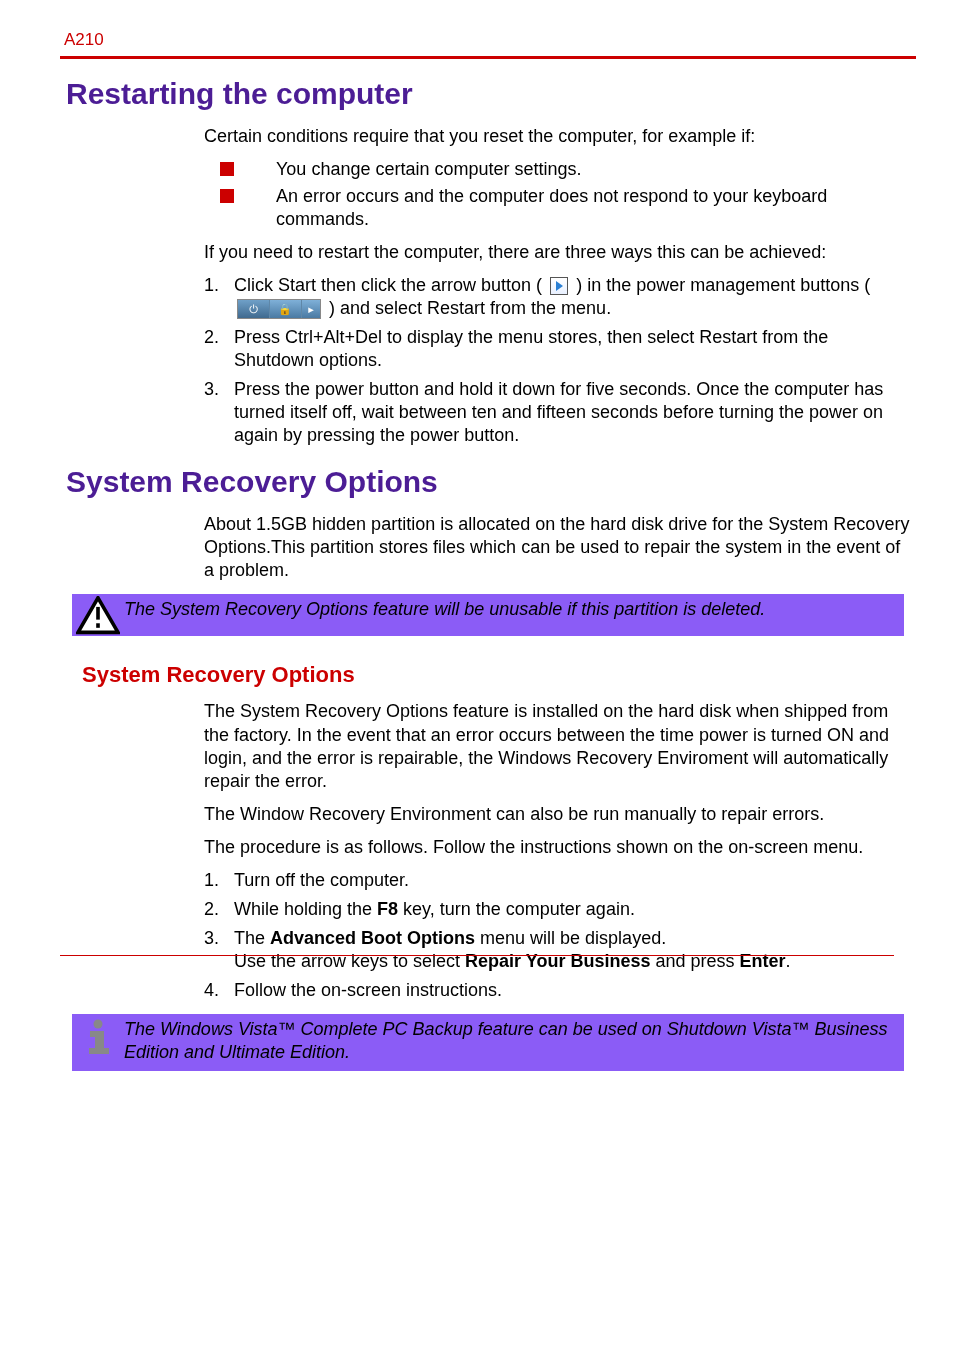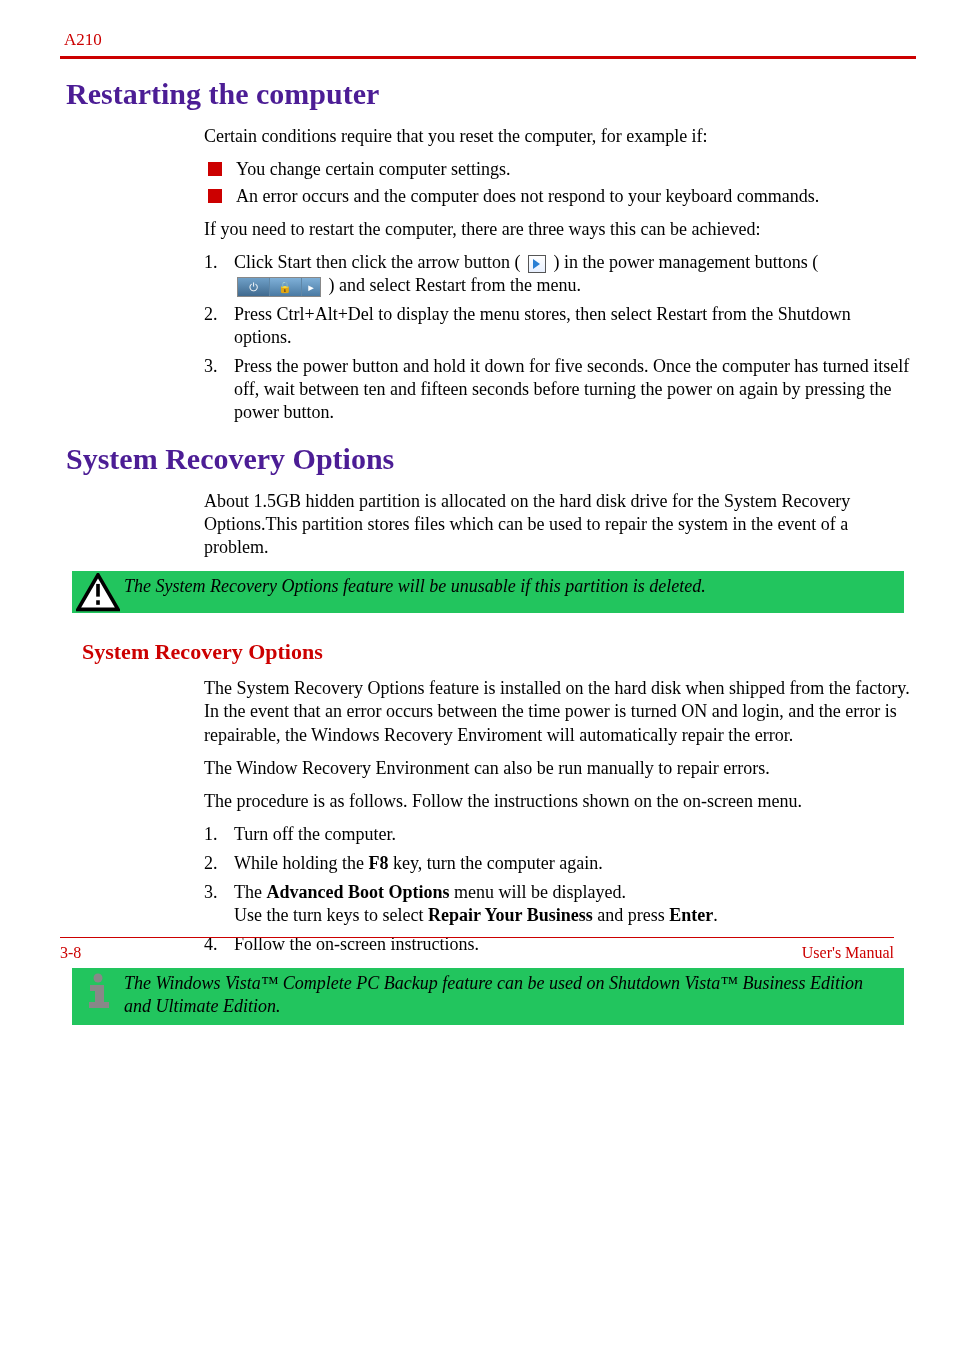--- a/index.html
+++ b/index.html
@@ -1,41 +1,41 @@
 <!DOCTYPE html>
 <html><head>
 <meta charset="utf-8">
 <style>
   * { box-sizing: border-box; margin: 0; padding: 0; }
   html, body { width: 954px; height: 1352px; font-family: Arial, Helvetica, sans-serif; color: #000; background: #fff; }
-  .page { width: 954px; height: 988px; padding: 30px 38px 20px 60px; position: relative; font-family: Liberation Serif, serif; }
+  .page { width: 954px; height: 988px; padding: 30px 38px 20px 60px; position: relative; }
   .header-area { margin-bottom: 18px; }
   .model { color: #cc0000; font-size: 17px; margin-left: 4px; }
   .header-rule-thick { border: none; border-top: 3px solid #cc0000; margin-top: 6px; }
   .body-area { padding: 0 6px; }
   .h1 { color: #4c1d95; font-size: 30px; font-weight: bold; margin-top: 18px; margin-bottom: 14px; }
   .h2 { color: #cc0000; font-size: 22px; font-weight: bold; margin-top: 26px; margin-bottom: 12px; margin-left: 16px; }
   .para { font-size: 18px; line-height: 1.28; margin: 10px 0 10px 138px; }
   .list-sq { margin: 6px 0 6px 138px; }
-  .list-sq .row { display: flex; margin: 4px 4px; }
+  .list-sq .row { display: flex; margin: 4px 16px; gap: 28px; }
   .list-sq .sq { width: 14px; height: 14px; background: #cc0000; flex: 0 0 14px; margin-top: 4px; margin-right: 14px; }
   .list-sq .txt { font-size: 18px; line-height: 1.28; }
   .list-num { margin: 8px 0 8px 138px; }
   .list-num .row { display: flex; margin: 6px 0; }
   .list-num .num { flex: 0 0 30px; font-size: 18px; line-height: 1.28; }
   .list-num .txt { font-size: 18px; line-height: 1.28; flex: 1; }
   .inline-icon { display: inline-block; vertical-align: middle; margin: 0 3px; }
   .arrow-icon { width: 18px; height: 18px; border: 1px solid #555; background: linear-gradient(#fff,#e8f0ff); position: relative; display: inline-flex; align-items: center; justify-content: center; }
   .arrow-icon::after { content:''; width:0; height:0; border-left:7px solid #2a7fd4; border-top:5px solid transparent; border-bottom:5px solid transparent; }
   .pm-buttons { display: inline-flex; vertical-align: middle; margin: 0 3px; border: 1px solid #888; height: 20px; }
   .pm-buttons .seg { height:100%; display:flex; align-items:center; justify-content:center; font-size:11px; color:#fff; }
   .pm-buttons .power { width:32px; background:linear-gradient(#6fa0c8,#406a8f); border-right:1px solid #5f87a8; }
   .pm-buttons .lock { width:32px; background:linear-gradient(#7fb0d8,#4a7aa3); border-right:1px solid #5f87a8; }
   .pm-buttons .arr { width:18px; background:linear-gradient(#7fb0d8,#4a7aa3); }
-  .callout { display:flex; margin:12px 6px 12px 6px; background:#22c55e; }
+  .callout { display:flex; margin:12px 6px 12px 6px; background:#8b5cf6; }
   .callout .icon { flex:0 0 52px; display:flex; align-items:flex-start; justify-content:center; padding-top:2px; }
   .callout .msg { flex:1; font-size:18px; font-style:italic; line-height:1.3; padding:4px 10px 6px 0; }
   .bold { font-weight:bold; }
   .footer { position:absolute; left:60px; right:60px; bottom:26px; }
   .footer-rule { border:none; border-top:1.5px solid #cc0000; margin-bottom:6px; }
   .footer-row { display:flex; justify-content:space-between; color:#cc0000; font-size:16px; }
   
   .warn-svg { width:44px; height:40px; }
   .info-svg { width:40px; height:40px; }
 </style>
@@ -118,21 +118,21 @@
       <div class="row">
         <div class="num">2.</div>
         <div class="txt">
           <span>While holding the </span><span class="bold">F8</span><span> key, turn the computer again.</span>
         </div>
       </div>
       <div class="row">
         <div class="num">3.</div>
         <div class="txt">
           <span>The </span><span class="bold">Advanced Boot Options</span><span> menu will be displayed.</span><br>
-          <span>Use the turn keys to select </span><span class="bold">Repair Your Business</span><span> and press </span><span class="bold">Enter</span><span>.</span>
+          <span>Use the arrow keys to select </span><span class="bold">Repair Your Business</span><span> and press </span><span class="bold">Enter</span><span>.</span>
         </div>
       </div>
       <div class="row">
         <div class="num">4.</div>
         <div class="txt">Follow the on-screen instructions.</div>
       </div>
     </div>
 
     <div class="callout">
       <div class="icon">
@@ -143,18 +143,14 @@
           <rect x="11" y="32" width="20" height="6" fill="#888"></rect>
         </svg>
       </div>
       <div class="msg">The Windows Vista™ Complete PC Backup feature can be used on Shutdown Vista™ Business Edition and Ultimate Edition.</div>
     </div>
 
   </div>
 
   <div class="footer">
     <hr class="footer-rule">
-    <div class="footer-row">
-      <span>3-8</span>
-      <span>User's Manual</span>
-    </div>
   </div>
 </div>
 
 </body></html>

